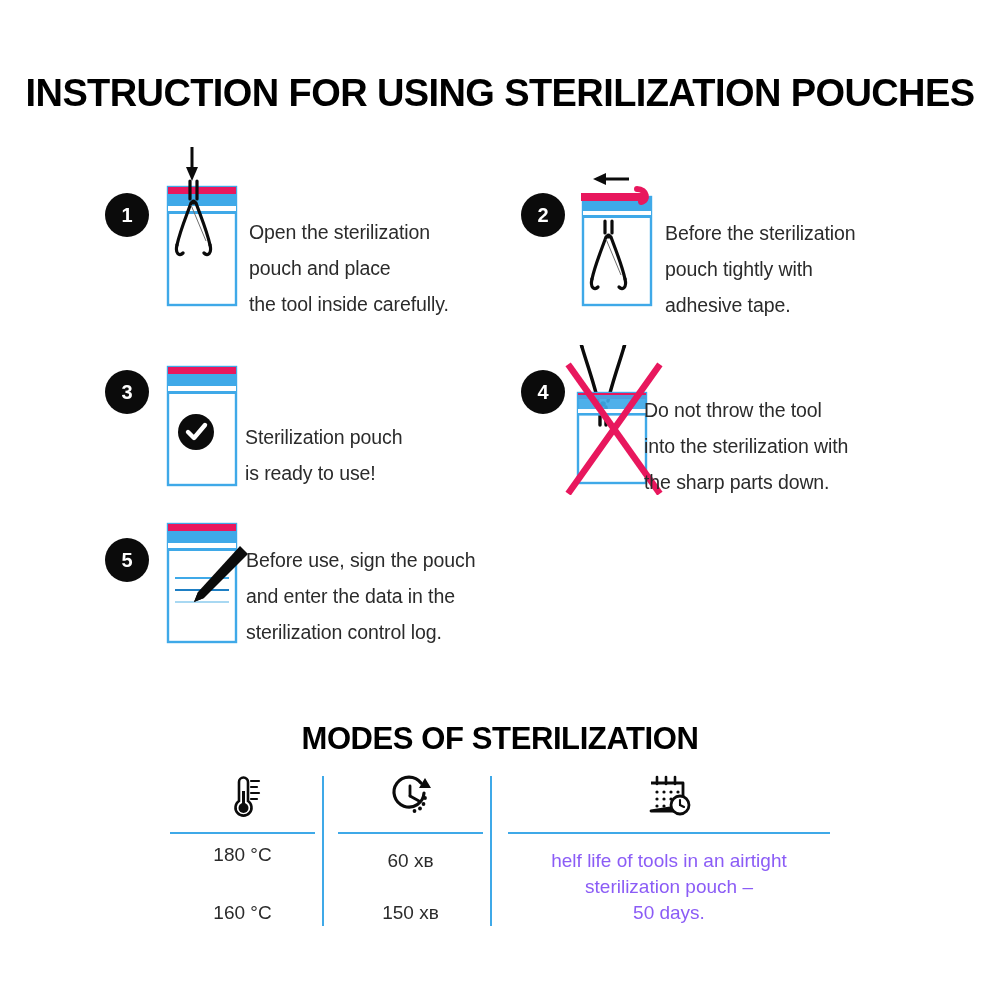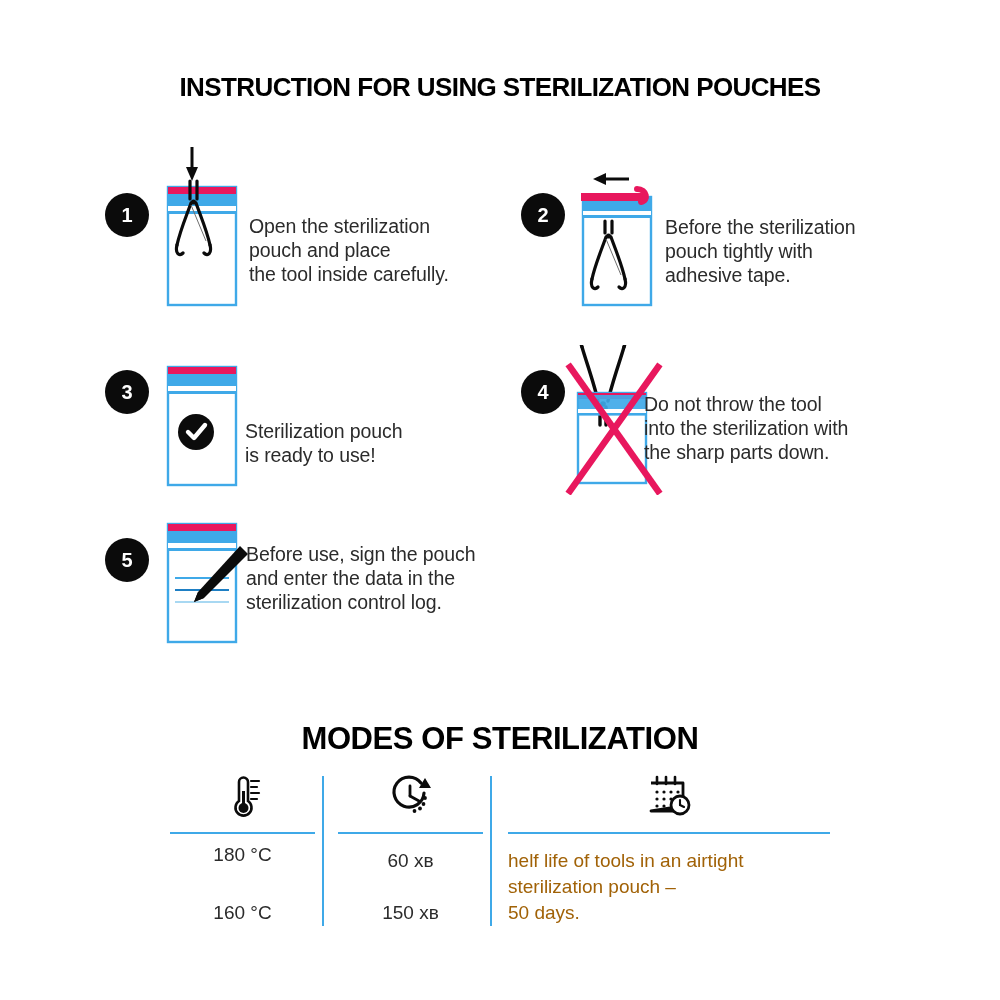--- a/index.html
+++ b/index.html
@@ -19,21 +19,21 @@
     position: absolute;
     inset: 0;
   }
 
   
   .main-title {
     position: absolute;
     left: 0; right: 0;
     top: 72px;
     text-align: center;
-    font-size: 26px;
+    font-size: 38px;
     font-weight: bold;
     letter-spacing: -0.6px;
     color: #000000;
     font-family: "Liberation Sans", sans-serif;
   }
   .section-title {
     position: absolute;
     left: 0; right: 0;
     top: 709px;
     text-align: center;
@@ -59,21 +59,21 @@
     font-size: 20px;
     font-weight: bold;
     display: flex;
     align-items: center;
     justify-content: center;
     line-height: 1;
   }
   .step-text {
     position: absolute;
     font-size: 19.5px;
-    line-height: 24px;
+    line-height: 36px;
     color: #2b2b2b;
     white-space: pre-line;
     letter-spacing: -0.1px;
   }
   .art {
     position: absolute;
   }
 
   
   .modes {
@@ -110,23 +110,23 @@
     position: absolute;
     left: 0; right: 0;
     text-align: center;
     font-size: 19px;
     color: #2b2b2b;
     line-height: 26px;
   }
   .col-note {
     position: absolute;
     left: 0; right: 0;
-    text-align: left;
+    text-align: center;
     font-size: 19px;
-    color: #a16207;
+    color: #8b5cf6;
     line-height: 26px;
     white-space: pre-line;
   }
 </style>
 </head>
 <body>
 
 <div class="page">
 
   <div class="main-title">INSTRUCTION FOR USING STERILIZATION POUCHES</div>

